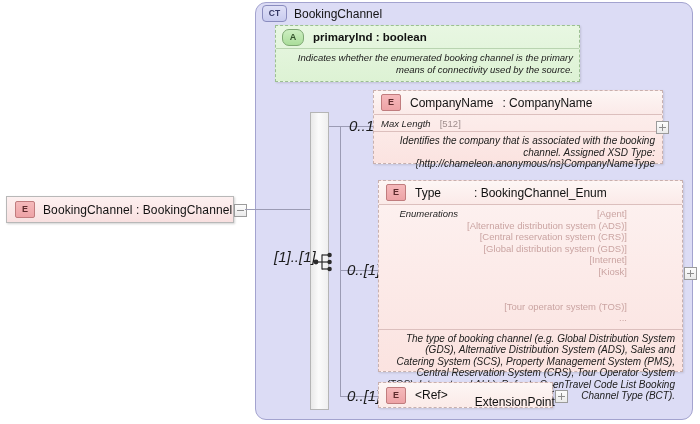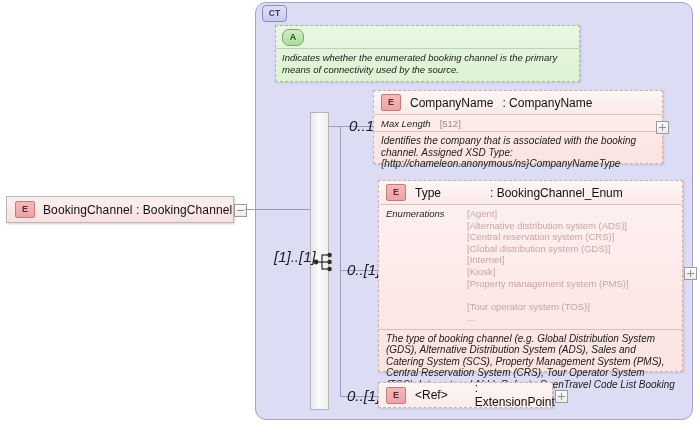--- a/index.html
+++ b/index.html
@@ -8,21 +8,21 @@
     background:#ffffff;
     font-family:"Liberation Sans", sans-serif;
     font-size:11px;
     color:#1a1a1a;
     overflow:hidden;
     position:relative;
   }
   #canvas{position:absolute;left:0;top:0;width:700px;height:424px;}
 
   
-  .abs{position:absolute;box-sizing:border-box;}
+  .abs{position:absolute;box-sizing:border-box;text-align:right;}
 
   
   .root-box{
     left:6px;top:196px;width:228px;height:27px;
     background:linear-gradient(to bottom,#fdf0f0 0%,#f8e0e0 100%);
     border:1px solid #b8b8b8;
     display:flex;align-items:center;
     box-shadow:1px 1px 2px rgba(0,0,0,.18);
   }
   .root-box .lbl{margin-left:8px;font-size:12px;color:#111;letter-spacing:.1px;}
@@ -152,25 +152,27 @@
 </style>
 </head>
 <body>
 
 <div id="canvas">
 
   <div class="abs ct-container"></div>
 
   <div class="abs ct-header">
     <span class="badge-ct">CT</span>
+    <span class="t">BookingChannel</span>
   </div>
 
   <div class="abs attr-block">
     <div class="attr-title">
       <span class="badge-a">A</span>
+      <span class="t">primaryInd : boolean</span>
     </div>
     <div class="attr-doc">Indicates whether the enumerated booking channel is the primary means of connectivity used by the source.</div>
   </div>
 
   <div class="abs root-box">
     <span class="badge-e" style="margin-left:8px;">E</span>
     <span class="lbl">BookingChannel : BookingChannel</span>
   </div>
 
   <div class="btn-sq" style="left:234px;top:204px;">
@@ -220,33 +222,33 @@
   <div class="btn-sq" style="left:656px;top:121px;">
     <i class="h"></i>
       <i class="v"></i>
   </div>
 
   <span class="card" style="left:347px;top:261px;">0..[1]</span>
   <div class="abs el-block type-block">
     <div class="el-title">
       <span class="badge-e">E</span>
       <span class="nm">Type</span>
-      <span class="ty" style="margin-left:40px;">: BookingChannel_Enum</span>
+      <span class="ty" style="margin-left:24px;">: BookingChannel_Enum</span>
     </div>
     <div class="el-facets">
       <div class="facet-row">
         <span class="facet-name" style="min-width:72px;">Enumerations</span>
         <span class="enum-list">
           <span>[Agent]</span><br>
           <span>[Alternative distribution system (ADS)]</span><br>
           <span>[Central reservation system (CRS)]</span><br>
           <span>[Global distribution system (GDS)]</span><br>
           <span>[Internet]</span><br>
           <span>[Kiosk]</span><br>
-          <span>[Property management system (PMS)]</span><br>
+          <br>
           <br>
           <span>[Tour operator system (TOS)]</span><br>
           <span>...</span>
         </span>
       </div>
     </div>
     <div class="el-doc" style="margin-top:3px;">The type of booking channel (e.g. Global Distribution System (GDS), Alternative Distribution System (ADS), Sales and Catering System (SCS), Property Management System (PMS), Central Reservation System (CRS), Tour Operator System (TOS), Internet and ALL). Refer to OpenTravel Code List Booking Channel Type (BCT).</div>
   </div>
   <div class="btn-sq" style="left:684px;top:267px;">
     <i class="h"></i>

